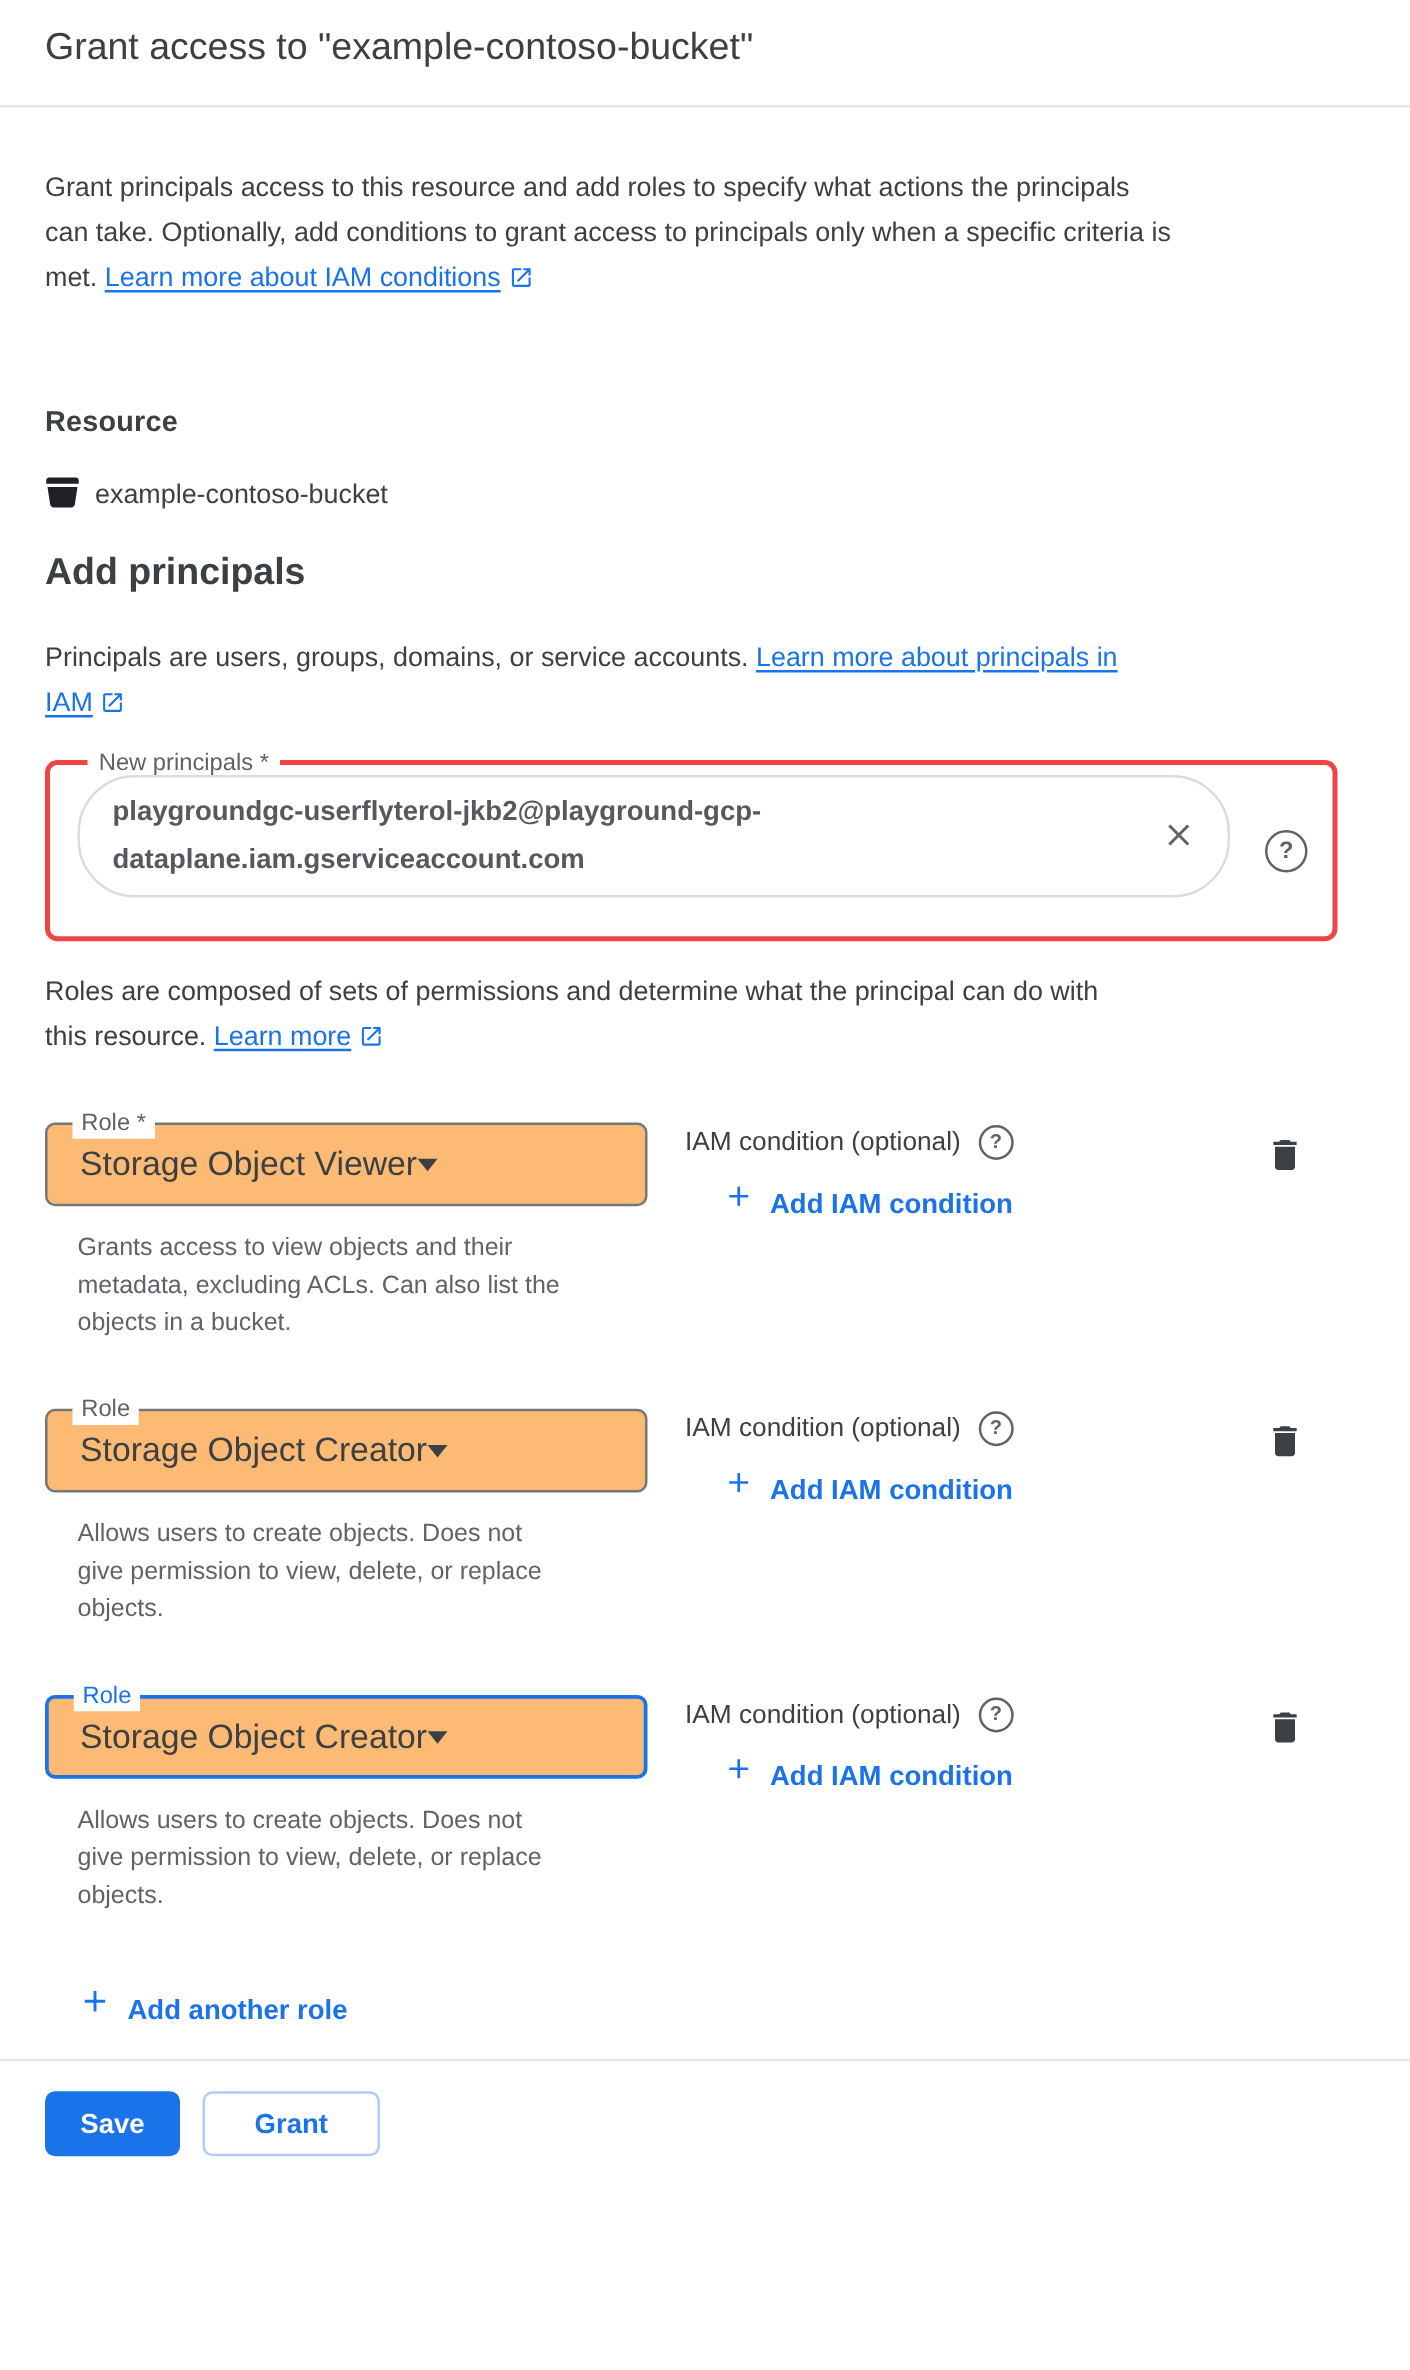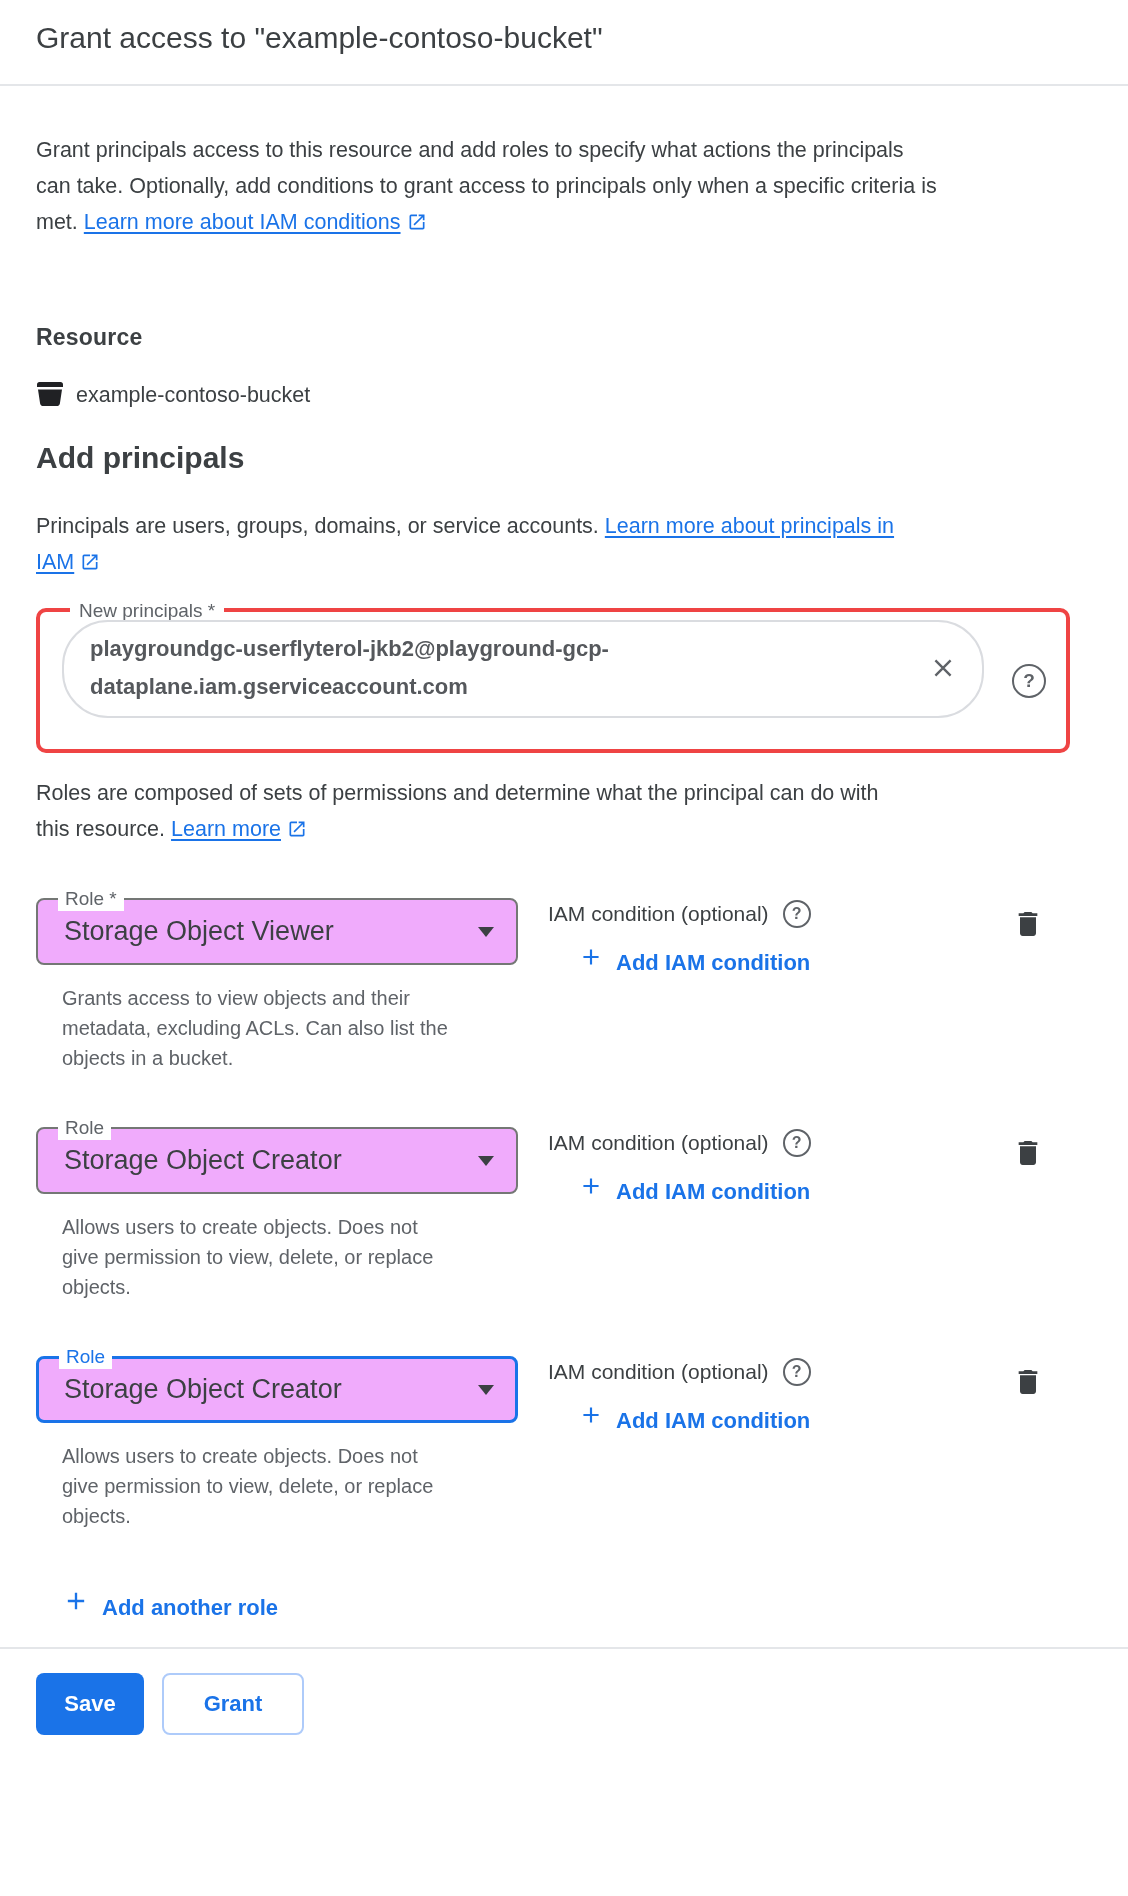--- a/index.html
+++ b/index.html
@@ -50,22 +50,22 @@
   .q-circle {
     display: inline-flex; align-items: center; justify-content: center;
     border: 2.5px solid #5f6368; border-radius: 50%; color: #5f6368; font-weight: 700;
   }
   .help-big { position: absolute; right: 20px; top: 52px; width: 34px; height: 34px; font-size: 19px; cursor: pointer; background: #fff; }
 
   .role-row { display: grid; grid-template-columns: 482px 430px 40px; column-gap: 30px; margin-top: 48px; }
   .role-row.later { margin-top: 54px; }
   .select {
     position: relative; height: 67px; border: 2px solid #747775; border-radius: 8px;
-    display: flex; align-items: center; justify-content: space-between;
-    padding: 0 22px 0 26px; cursor: pointer; background: #f0abfc;
+    display: flex; align-items: center; 
+    padding: 0 22px 0 26px; cursor: pointer; background: #fdba74;
   }
   .select .sel-label {
     position: absolute; top: -13px; left: 20px; background: #fff; padding: 0 7px;
     font-size: 19px; color: #5f6368; line-height: 24px;
   }
   .select .sel-value { font-size: 27px; color: #3c4043; }
   .caret { width: 0; height: 0; border-left: 8px solid transparent; border-right: 8px solid transparent; border-top: 10px solid #3c4043; }
   .select.focused { border: 3px solid #1a73e8; padding: 0 21px 0 25px; }
   .select.focused .sel-label { color: #1a73e8; top: -14px; }
   .role-desc { margin: 18px 0 0 26px; font-size: 20px; line-height: 30px; color: #5f6368; max-width: 386px; }
@@ -76,21 +76,21 @@
   .blue-action {
     display: inline-flex; align-items: flex-end; gap: 12px;
     background: none; border: none; cursor: pointer;
     color: #1a73e8; font-family: inherit; font-size: 22px; font-weight: 700;
   }
   .add-cond { margin: 16px 0 0 30px; }
   .trash-btn { background: none; border: none; cursor: pointer; margin-top: 10px; height: 40px; display: flex; justify-content: center; }
 
   .add-role { margin: 56px 0 0 26px; }
   .actions { margin-top: 24px; display: flex; gap: 18px; }
-  .btn { height: 62px; border-radius: 8px; font-family: inherit; font-size: 22px; font-weight: 700; cursor: pointer; }
+  .btn { height: 52px; border-radius: 8px; font-family: inherit; font-size: 22px; font-weight: 700; cursor: pointer; }
   .btn.save { width: 108px; background: #1a73e8; border: none; color: #ffffff; }
   .btn.cancel { width: 142px; background: #ffffff; border: 2px solid #aecbfa; color: #1a73e8; }
 </style>
 </head>
 <body>
 
 <div class="page">
 
   <h1 class="title">Grant access to "example-contoso-bucket"</h1>
   <div class="divider top"></div>

